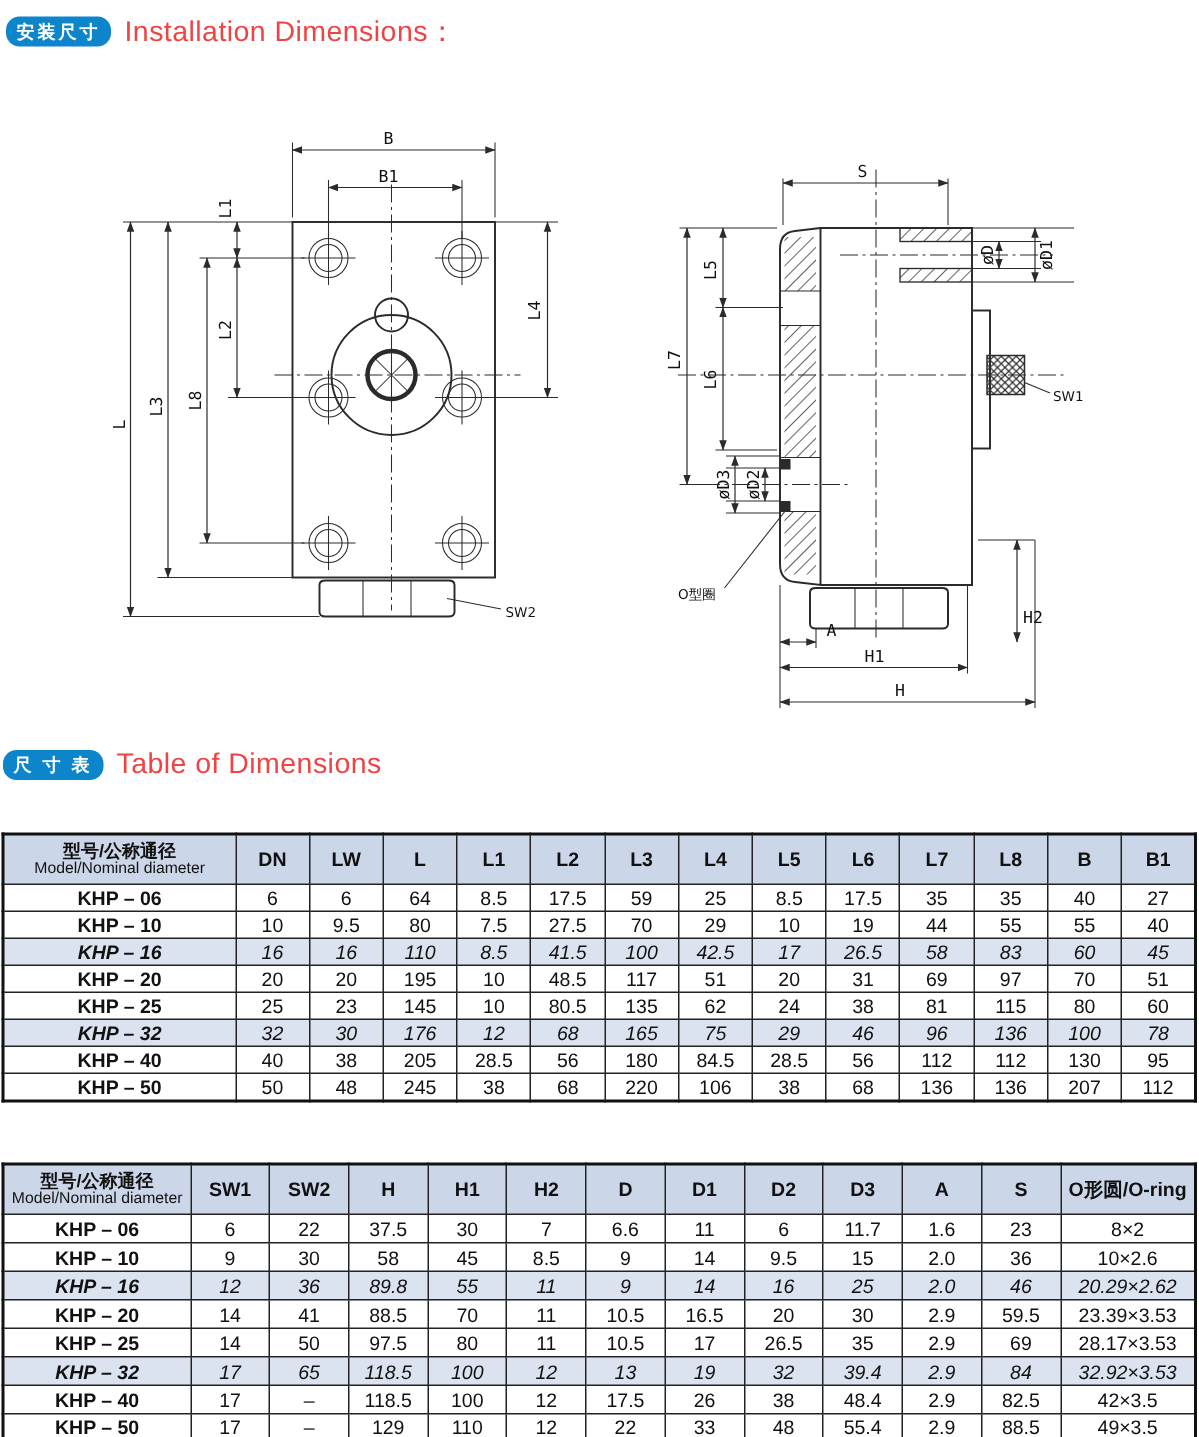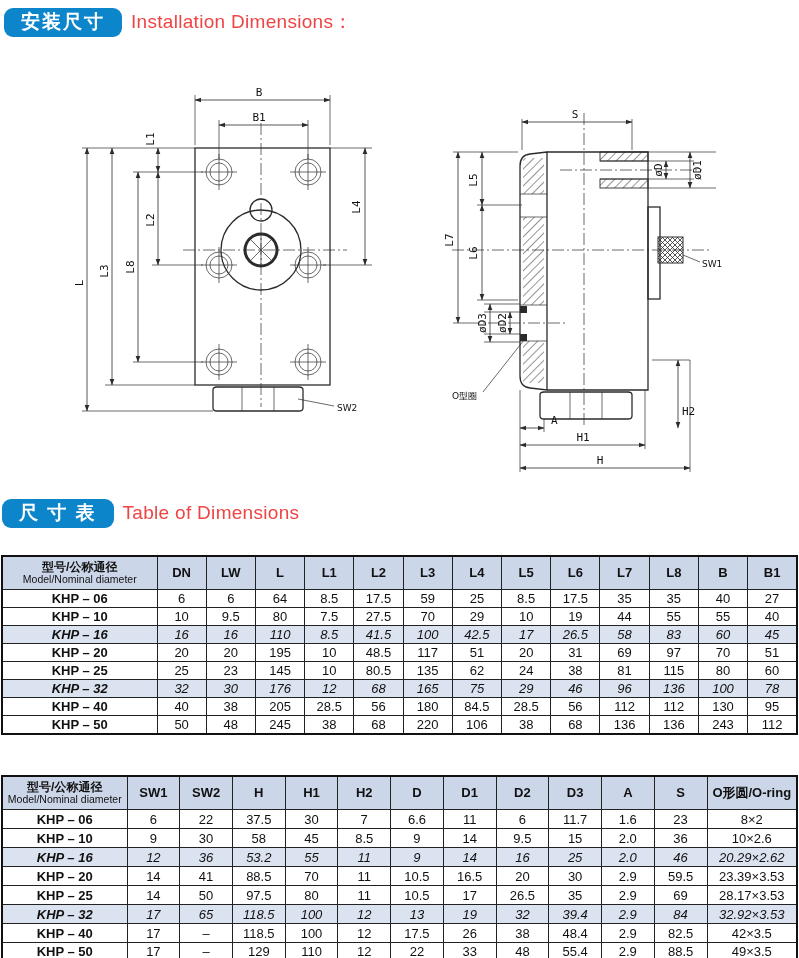--- a/index.html
+++ b/index.html
@@ -1,20 +1,20 @@
 <!DOCTYPE html>
 <html><head>
 <meta charset="utf-8">
 <style>
   html,body{margin:0;padding:0;background:#fff;}
   #page{position:relative;width:799px;height:958px;background:#fff;overflow:hidden;
         font-family:"Liberation Sans",sans-serif;color:#111;}
   .sec-head{position:absolute;display:flex;align-items:center;gap:9px;}
-  .badge{background:#0d85cb;color:#fff;font-weight:bold;font-size:19px;letter-spacing:2px;
-         padding:3px 17px;border-radius:9px;line-height:1.2;white-space:nowrap;}
+  .badge{background:#0d85cb;color:#fff;font-weight:bold;font-size:12px;letter-spacing:2px;
+         padding:3px 7px;border-radius:9px;line-height:1.2;white-space:nowrap;}
   .sec-title{font-size:19px;color:#ef4444;letter-spacing:0.3px;}
   #sec1{top:8px;left:4px;}
   #sec2{top:499px;left:2px;}
   #drawing{position:absolute;top:55px;left:0;}
   
   table{border-collapse:collapse;table-layout:fixed;width:797px;font-size:13px;
         border:2px solid #111;}
   #table1{position:absolute;top:555px;left:1px;}
   #table2{position:absolute;top:775px;left:1px;}
   th,td{border:1px solid #222;text-align:center;vertical-align:middle;padding:0;}
@@ -409,21 +409,21 @@
           <td>48</td>
           <td>245</td>
           <td>38</td>
           <td>68</td>
           <td>220</td>
           <td>106</td>
           <td>38</td>
           <td>68</td>
           <td>136</td>
           <td>136</td>
-          <td>243</td>
+          <td>207</td>
           <td>112</td>
         </tr>
       </tbody>
     </table>
   <table id="table2">
       <colgroup>
         <col style="width: 125px;">
         <col>
         <col>
         <col>
@@ -485,21 +485,21 @@
           <td>9.5</td>
           <td>15</td>
           <td>2.0</td>
           <td>36</td>
           <td>10×2.6</td>
         </tr>
         <tr class="hl">
           <td class="model">KHP – 16</td>
           <td>12</td>
           <td>36</td>
-          <td>53.2</td>
+          <td>89.8</td>
           <td>55</td>
           <td>11</td>
           <td>9</td>
           <td>14</td>
           <td>16</td>
           <td>25</td>
           <td>2.0</td>
           <td>46</td>
           <td>20.29×2.62</td>
         </tr>

